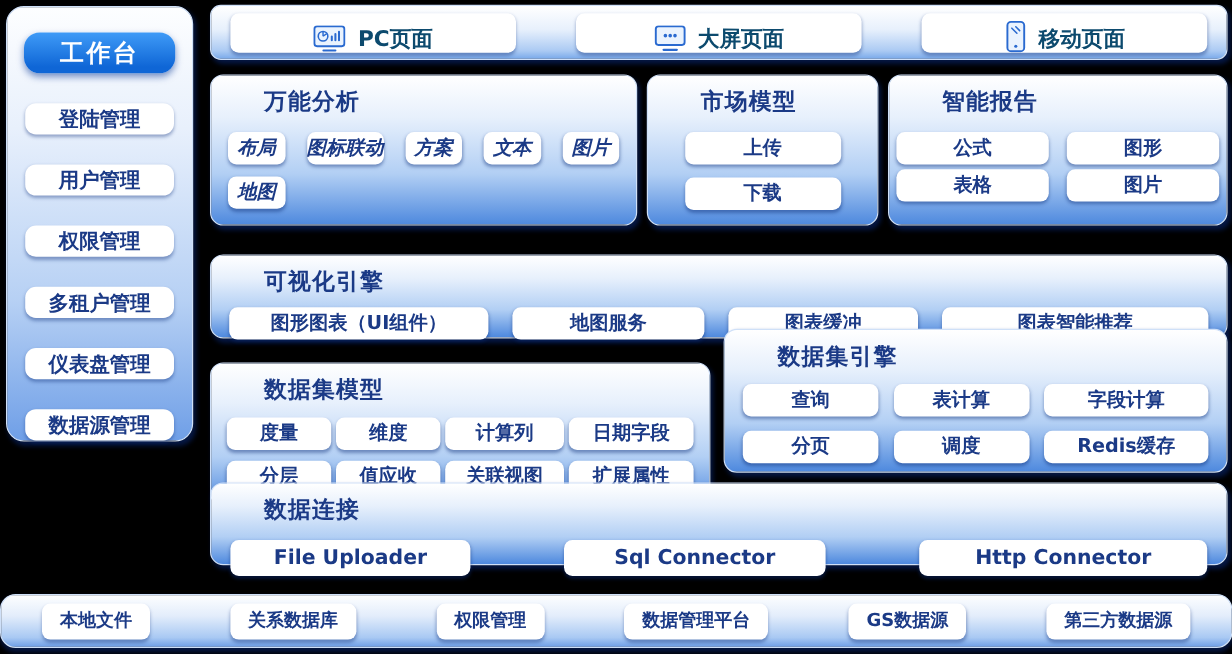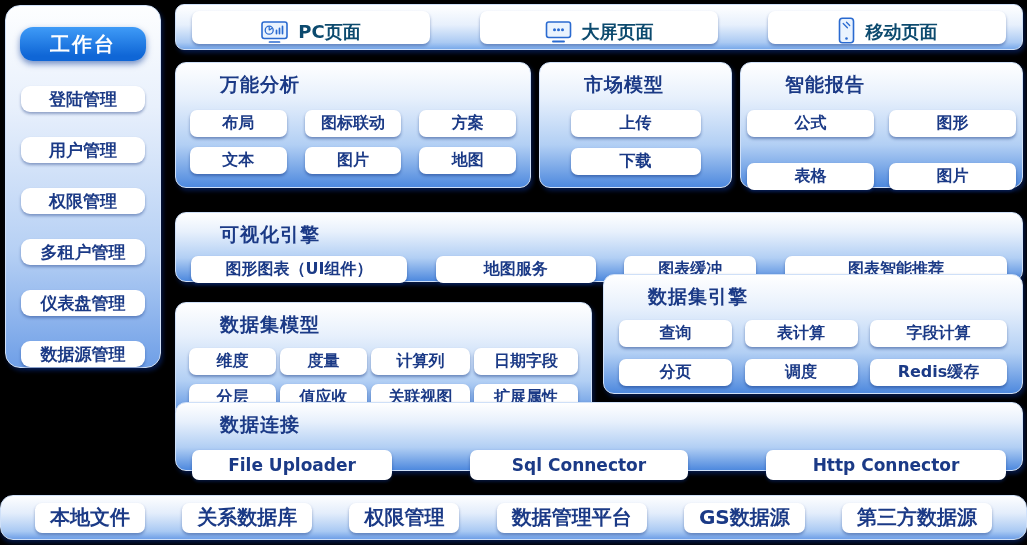--- a/index.html
+++ b/index.html
@@ -53,46 +53,46 @@
   }
   .top-btn{
     width:238px;height:33px;background:#fff;border-radius:7px;
     display:flex;align-items:flex-end;justify-content:center;gap:10px;
     color:#0c4a6e;font-size:18px;font-weight:bold;
     box-shadow:0 2px 3px rgba(12,45,120,.4);cursor:pointer;
   }
   .icon{display:flex;align-items:center;}
   
   .p-universal{left:175px;top:62px;width:356px;height:126px;}
-  .grid3{display:grid;grid-template-columns:repeat(3,1fr);gap:10px 18px;padding:12px 14px 0;}
+  .grid3{display:grid;grid-template-columns:repeat(5,1fr);gap:10px 18px;padding:12px 14px 0;font-style:italic;}
   .p-market{left:539px;top:62px;width:193px;height:126px;}
   .col1{display:flex;flex-direction:column;align-items:center;gap:11px;padding-top:12px;}
   .col1 .btn{width:130px;}
   .p-report{left:740px;top:62px;width:283px;height:126px;}
-  .grid2{display:grid;grid-template-columns:repeat(2,1fr);gap:26px 15px;padding:12px 6px 0;}
+  .grid2{display:grid;grid-template-columns:repeat(2,1fr);gap:4px 15px;padding:12px 6px 0;}
   .p-viz{left:175px;top:196px;width:848px;height:70px;margin-top:16px;}
   .viz-row{display:flex;justify-content:space-between;padding:8px 15px 0;}
   .p-dsmodel{left:175px;top:274px;width:417px;height:120px;margin-top:28px;}
   .grid4{display:grid;grid-template-columns:87px 87px 99px 104px;justify-content:space-between;gap:9px 0;padding:10px 13px 0;}
   .p-dsengine{left:603px;top:274px;width:420px;height:120px;}
   .grid3e{display:grid;grid-template-columns:113px 113px 137px;justify-content:space-between;gap:12px 0;padding:10px 15px 0;}
   .p-connect{left:175px;top:402px;width:848px;height:69px;}
   .connect-row{display:flex;justify-content:space-between;padding:12px 16px 0;}
   .connect-row .btn{height:30px;font-size:17px;}
   
   .bottombar{
     position:absolute;left:0;top:495px;width:1027px;height:45px;border-radius:13px;
     background:linear-gradient(180deg,#fdfeff 0%,#e3edfb 40%,#a9c9f3 82%,#6f9fe7 100%);
     border:1px solid #cfe0f8;box-shadow:0 3px 4px rgba(8,35,105,.65);
     display:flex;align-items:center;justify-content:space-between;
     padding:0 34px;box-sizing:border-box;
   }
   .bottom-btn{
     height:30px;padding:0 15px;background:#fff;border-radius:7px;color:#1b3a86;
-    font-size:20px;font-weight:bold;display:flex;align-items:center;
+    font-size:15px;font-weight:bold;display:flex;align-items:center;
     box-shadow:0 2px 3px rgba(12,45,120,.4);cursor:pointer;white-space:nowrap;
   }
 </style>
 </head>
 <body>
 
 <div class="root">
 
   <aside class="sidebar">
     <div class="wb-btn">工作台</div>
@@ -169,30 +169,30 @@
       <div class="btn">表格</div>
       <div class="btn">图片</div>
     </div>
   </section>
 
   <section class="panel p-viz">
     <div class="panel-title">可视化引擎</div>
     <div class="viz-row">
       <div class="btn" style="width:216px">图形图表（UI组件）</div>
       <div class="btn" style="width:160px">地图服务</div>
-      <div class="btn" style="width:132px">图表缓冲</div>
+      <div class="btn" style="width:158px">图表缓冲</div>
       <div class="btn" style="width:222px">图表智能推荐</div>
     </div>
   </section>
 
   <section class="panel p-dsmodel">
     <div class="panel-title">数据集模型</div>
     <div class="grid4">
+      <div class="btn">度量</div>
       <div class="btn">维度</div>
-      <div class="btn">度量</div>
       <div class="btn">计算列</div>
       <div class="btn">日期字段</div>
       <div class="btn">分层</div>
       <div class="btn">值应收</div>
       <div class="btn">关联视图</div>
       <div class="btn">扩展属性</div>
     </div>
   </section>
 
   <section class="panel p-dsengine">

